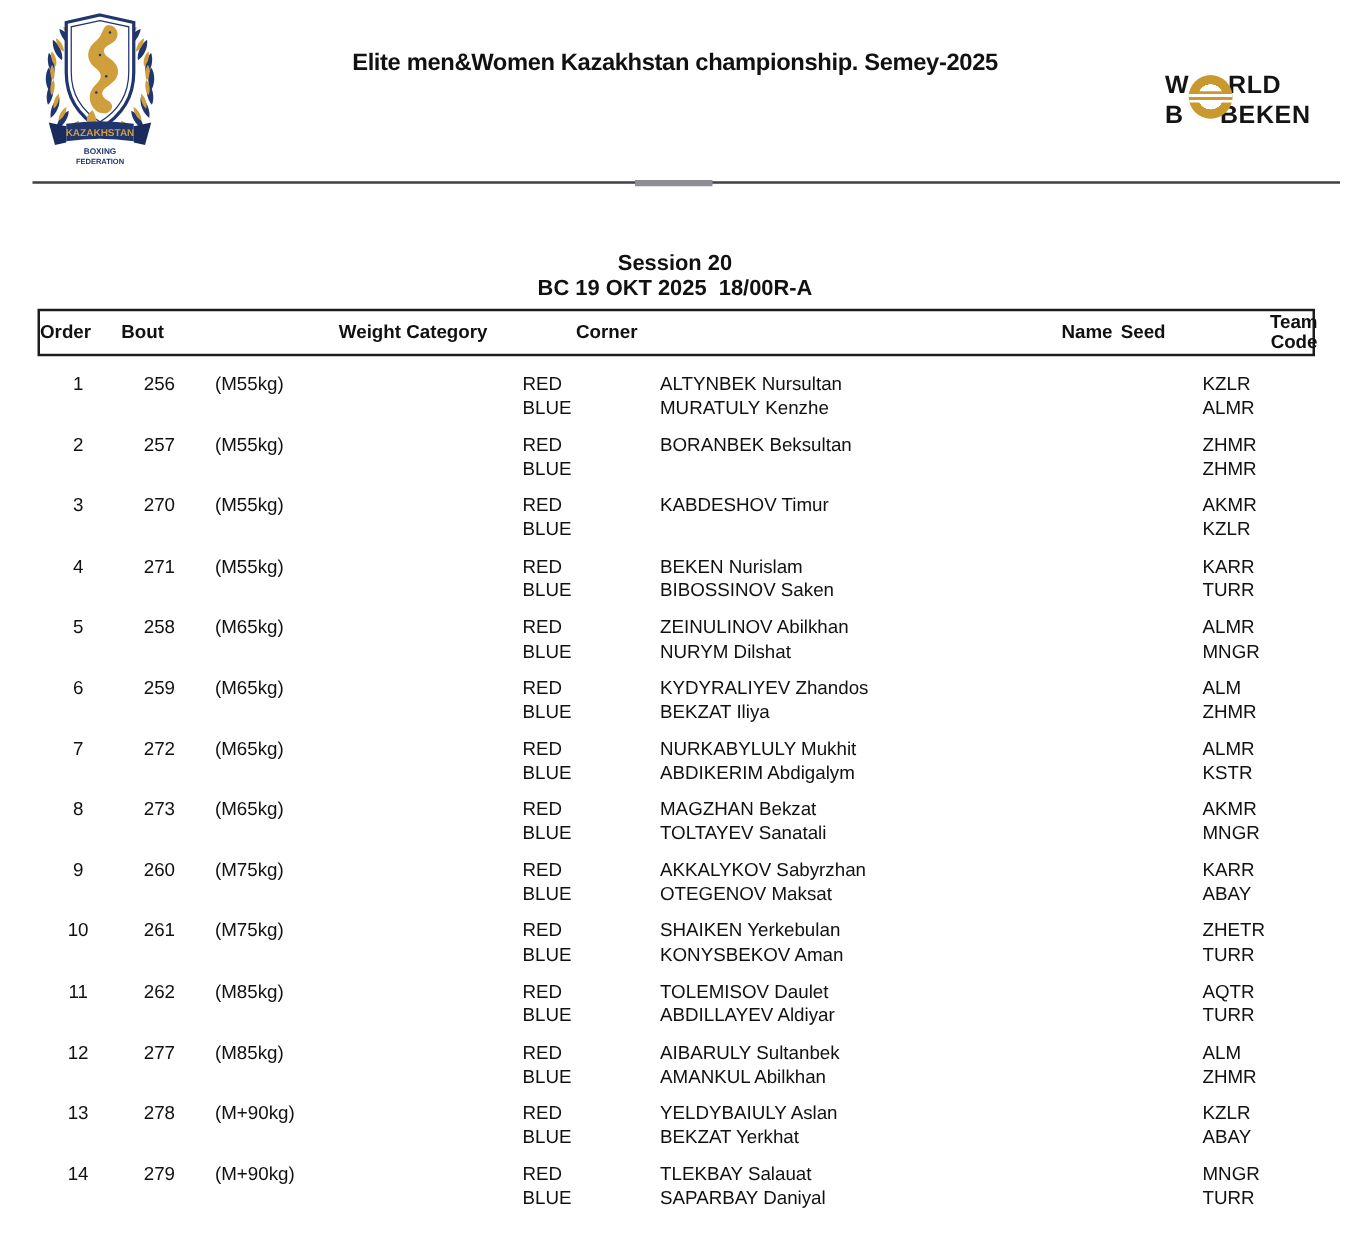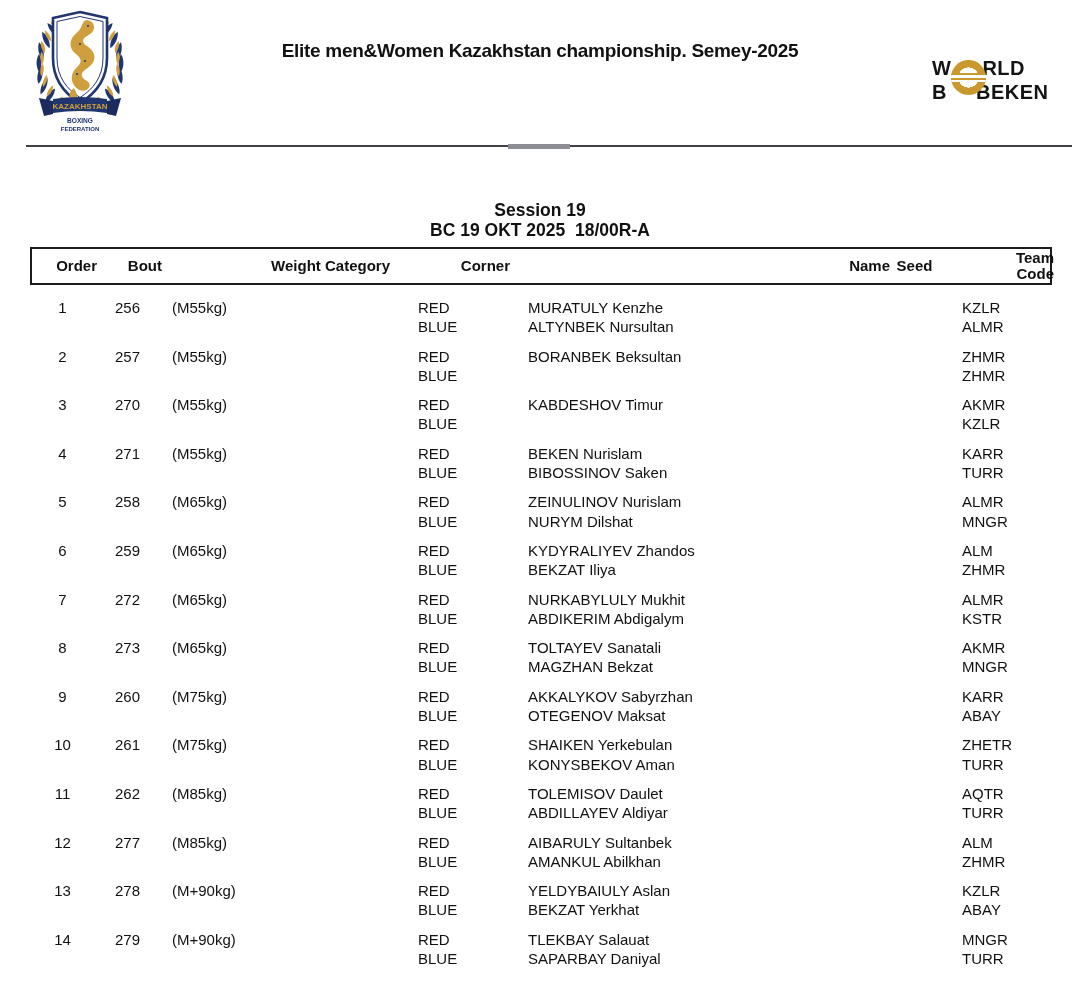--- a/index.html
+++ b/index.html
@@ -32,21 +32,21 @@
   
   .session{position:absolute;left:0;top:201px;width:100%;text-align:center;
            font-size:17.5px;font-weight:bold;line-height:19.5px;}
   .session-datetime{white-space:pre;}
 
   
   .sched{position:absolute;left:30px;top:247px;width:1022px;font-size:15px;}
   .grid{display:grid;grid-template-columns:65px 65px 228px 120px 380px 57px 107px;}
   .thead{border:2px solid #1c1c1c;height:34px;align-items:center;font-weight:bold;}
   .th{line-height:16px;text-align:right;}
-  .th-order,.th-bout{text-align:right;}
+  .th-order,.th-bout{text-align:left;}
   .th-weight{padding-left:12px;}
   .th-corner{padding-left:30px;}
   .th-name{padding-left:20px;}
   .th-seed{text-align:center;padding-right:8px;}
   .th-team{padding-left:17px;}
   .tbody{padding-top:3px;}
   .bout{padding-top:10px;}
   .ln{height:19.3px;line-height:19.3px;}
   .cell-order,.cell-bout{text-align:center;}
   .cell-weight{padding-left:12px;}
@@ -142,21 +142,21 @@
       <span>B</span>
       <span class="wb-gap2"></span>
       <span>BEKEN</span>
     </div>
   </div>
 
   <div class="top-rule"></div>
   <div class="rule-notch"></div>
 
   <div class="session">
-    <div>Session 19</div>
+    <div>Session 20</div>
     <div class="session-datetime">BC 19 OKT 2025  18/00R-A</div>
   </div>
 
   <div class="sched">
     <div class="grid thead">
       <div class="th th-order">Order</div>
       <div class="th th-bout">Bout</div>
       <div class="th th-weight">Weight Category</div>
       <div class="th th-corner">Corner</div>
       <div class="th th-name">Name</div>
@@ -169,22 +169,22 @@
     <div class="tbody" id="tbody">
   <div class="grid bout">
     <div class="cell-order ln">1</div>
     <div class="cell-bout ln">256</div>
     <div class="cell-weight ln">(M55kg)</div>
     <div class="cell-corner">
       <div class="ln">RED</div>
       <div class="ln">BLUE</div>
     </div>
     <div class="cell-name">
+      <div class="ln">ALTYNBEK Nursultan</div>
       <div class="ln">MURATULY Kenzhe</div>
-      <div class="ln">ALTYNBEK Nursultan</div>
     </div>
     <div class="cell-seed">
       <div class="ln"></div>
       <div class="ln"></div>
     </div>
     <div class="cell-team">
       <div class="ln">KZLR</div>
       <div class="ln">ALMR</div>
     </div>
   </div>
@@ -255,21 +255,21 @@
 
   <div class="grid bout">
     <div class="cell-order ln">5</div>
     <div class="cell-bout ln">258</div>
     <div class="cell-weight ln">(M65kg)</div>
     <div class="cell-corner">
       <div class="ln">RED</div>
       <div class="ln">BLUE</div>
     </div>
     <div class="cell-name">
-      <div class="ln">ZEINULINOV Nurislam</div>
+      <div class="ln">ZEINULINOV Abilkhan</div>
       <div class="ln">NURYM Dilshat</div>
     </div>
     <div class="cell-seed">
       <div class="ln"></div>
       <div class="ln"></div>
     </div>
     <div class="cell-team">
       <div class="ln">ALMR</div>
       <div class="ln">MNGR</div>
     </div>
@@ -321,22 +321,22 @@
 
   <div class="grid bout">
     <div class="cell-order ln">8</div>
     <div class="cell-bout ln">273</div>
     <div class="cell-weight ln">(M65kg)</div>
     <div class="cell-corner">
       <div class="ln">RED</div>
       <div class="ln">BLUE</div>
     </div>
     <div class="cell-name">
+      <div class="ln">MAGZHAN Bekzat</div>
       <div class="ln">TOLTAYEV Sanatali</div>
-      <div class="ln">MAGZHAN Bekzat</div>
     </div>
     <div class="cell-seed">
       <div class="ln"></div>
       <div class="ln"></div>
     </div>
     <div class="cell-team">
       <div class="ln">AKMR</div>
       <div class="ln">MNGR</div>
     </div>
   </div>

